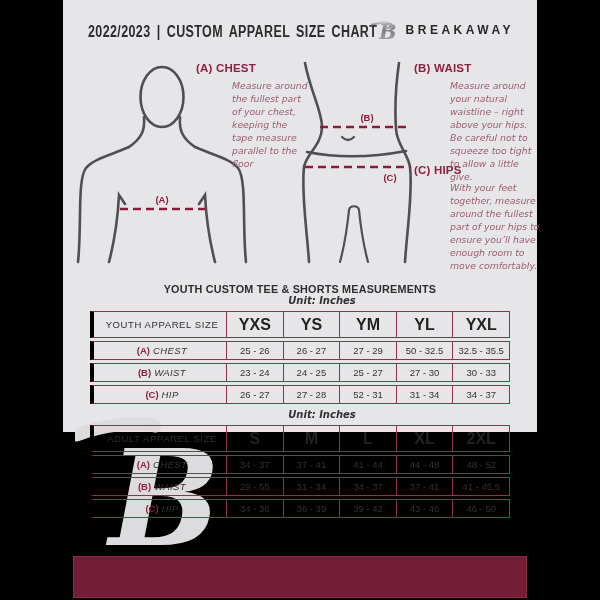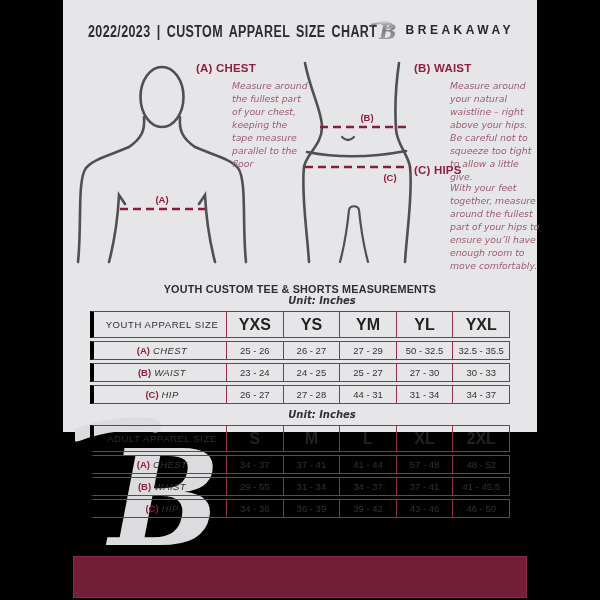--- a/index.html
+++ b/index.html
@@ -154,21 +154,21 @@
           <td>23 - 24</td>
           <td>24 - 25</td>
           <td>25 - 27</td>
           <td>27 - 30</td>
           <td>30 - 33</td>
         </tr>
         <tr class="drow">
           <td><span class="rowkey">(C)</span><span class="rowlabel">HIP</span></td>
           <td>26 - 27</td>
           <td>27 - 28</td>
-          <td>44 - 31</td>
+          <td>52 - 31</td>
           <td>31 - 34</td>
           <td>34 - 37</td>
         </tr>
       </tbody>
         </table>
     </div>
 
     <div class="tablesec sec-adult">
       <div class="sec-unit">Unit: Inches</div>
       <table>
@@ -187,21 +187,21 @@
           <th class="sizecol">M</th>
           <th class="sizecol">L</th>
           <th class="sizecol">XL</th>
           <th class="sizecol">2XL</th>
         </tr>
         <tr class="drow">
           <td><span class="rowkey">(A)</span><span class="rowlabel">CHEST</span></td>
           <td>34 - 37</td>
           <td>37 - 41</td>
           <td>41 - 44</td>
-          <td>57 - 48</td>
+          <td>44 - 48</td>
           <td>48 - 52</td>
         </tr>
         <tr class="drow">
           <td><span class="rowkey">(B)</span><span class="rowlabel">WAIST</span></td>
           <td>29 - 55</td>
           <td>31 - 34</td>
           <td>34 - 37</td>
           <td>37 - 41</td>
           <td>41 - 45.5</td>
         </tr>

